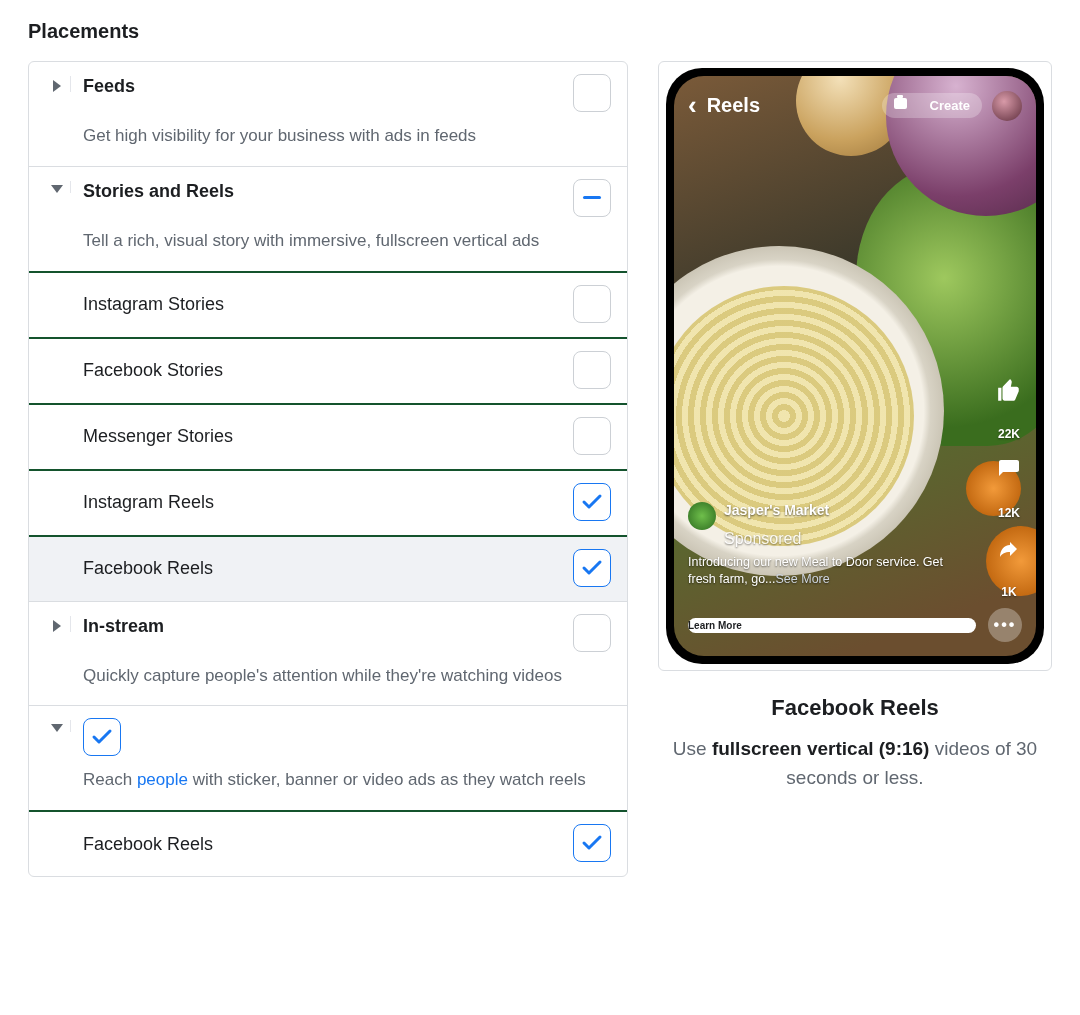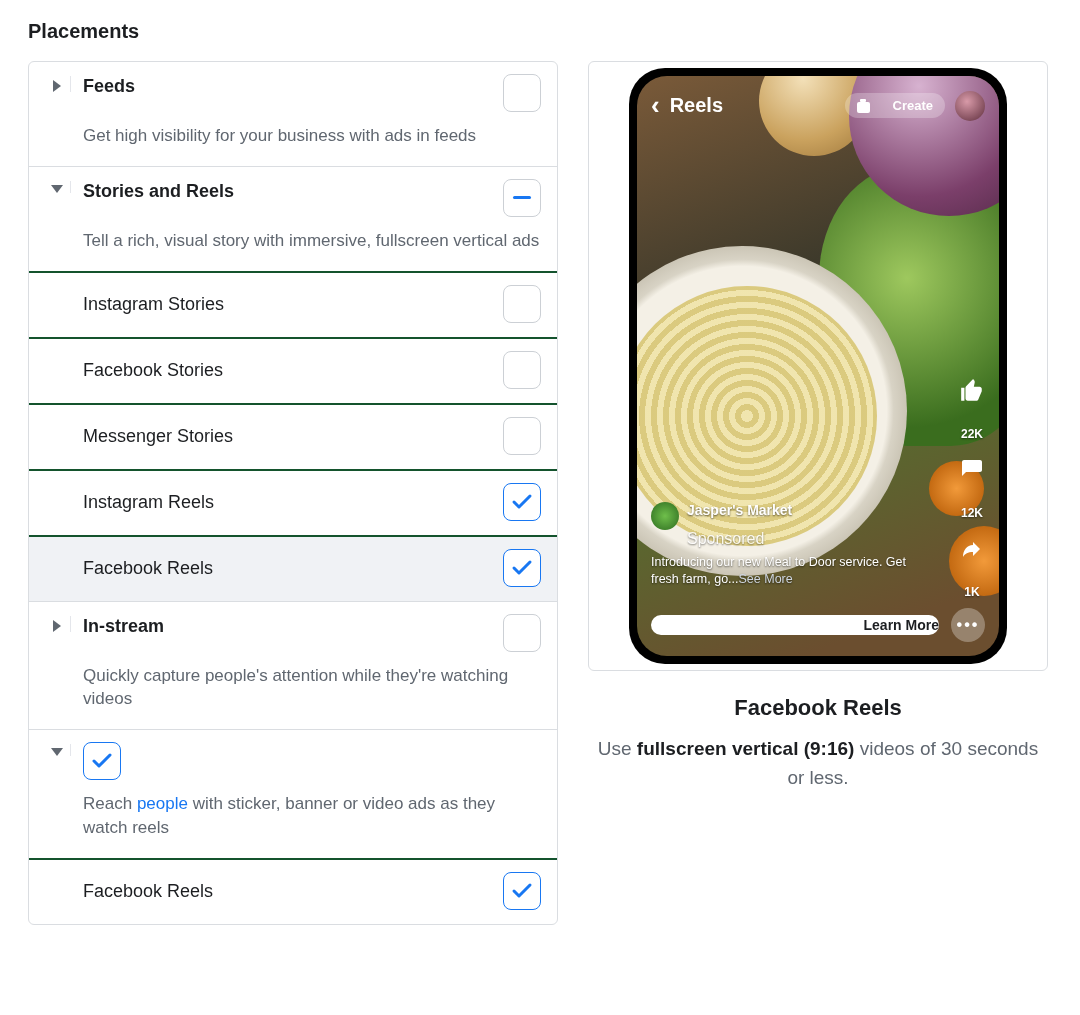--- a/index.html
+++ b/index.html
@@ -13,21 +13,21 @@
     font-size: 20px;
     font-weight: 700;
     margin-bottom: 18px;
   }
   .layout {
     display: flex;
     gap: 30px;
     align-items: flex-start;
   }
   .left-col {
-    width: 530px;
+    width: 600px;
     border: 1px solid #dadde1;
     border-radius: 6px;
     overflow: hidden;
   }
   .group {
     border-bottom: 1px solid #dadde1;
   }
   .group:last-child { border-bottom: none; }
   .group-header {
     display: flex;
@@ -159,21 +159,21 @@
   .back-chevron {
     font-size: 26px; font-weight: 600;
   }
   .top-title { font-size: 20px; font-weight: 700; flex:1;}
   .create-pill {
     background: rgba(255,255,255,.25);
     color: #fff;
     padding: 5px 12px;
     border-radius: 18px;
     font-size: 13px; font-weight:600;
-    display:flex; align-items:flex-end; gap:23px;
+    display:flex; align-items:flex-start; gap:23px;
   }
   .avatar-top {
     width: 30px; height: 30px; border-radius:50%;
     background: radial-gradient(circle at 40% 35%, #d89aa8, #5d2d3c);
   }
   .right-rail {
     position: absolute; right: 12px; top: 300px;
     display: flex; flex-direction: column; align-items: center; gap: 14px;
     color: #fff; font-size: 12px; font-weight:600;
     text-shadow: 0 1px 2px rgba(0,0,0,.5);
@@ -189,22 +189,22 @@
   .adv-name { font-size:14px; font-weight:700;}
   .adv-sponsored { font-size:16px; opacity:.85; margin-left:36px; margin-top:-2px; margin-bottom:6px;}
   .adv-caption { font-size:12.5px; line-height:1.35;}
   .adv-more { color:#cfd6df;}
   .bottom-row {
     position:absolute; left:14px; right:14px; bottom:14px;
     display:flex; align-items:center; gap:12px;
   }
   .cta-pill {
     flex:1; background:#fff; color:#1c1e21;
-    border-radius:22px; text-align:right;
-    padding:2px 0; font-size:14px; font-weight:700;
+    border-radius:22px; text-align:left;
+    padding:2px 0; font-size:10px; font-weight:700;
   }
   .more-circle {
     width:34px;height:34px;border-radius:50%;
     background: rgba(255,255,255,.3);
     display:flex;align-items:center;justify-content:center;
     color:#fff; letter-spacing:2px; font-weight:700;
   }
   .preview-title {
     text-align:center;
     font-size:22px;

